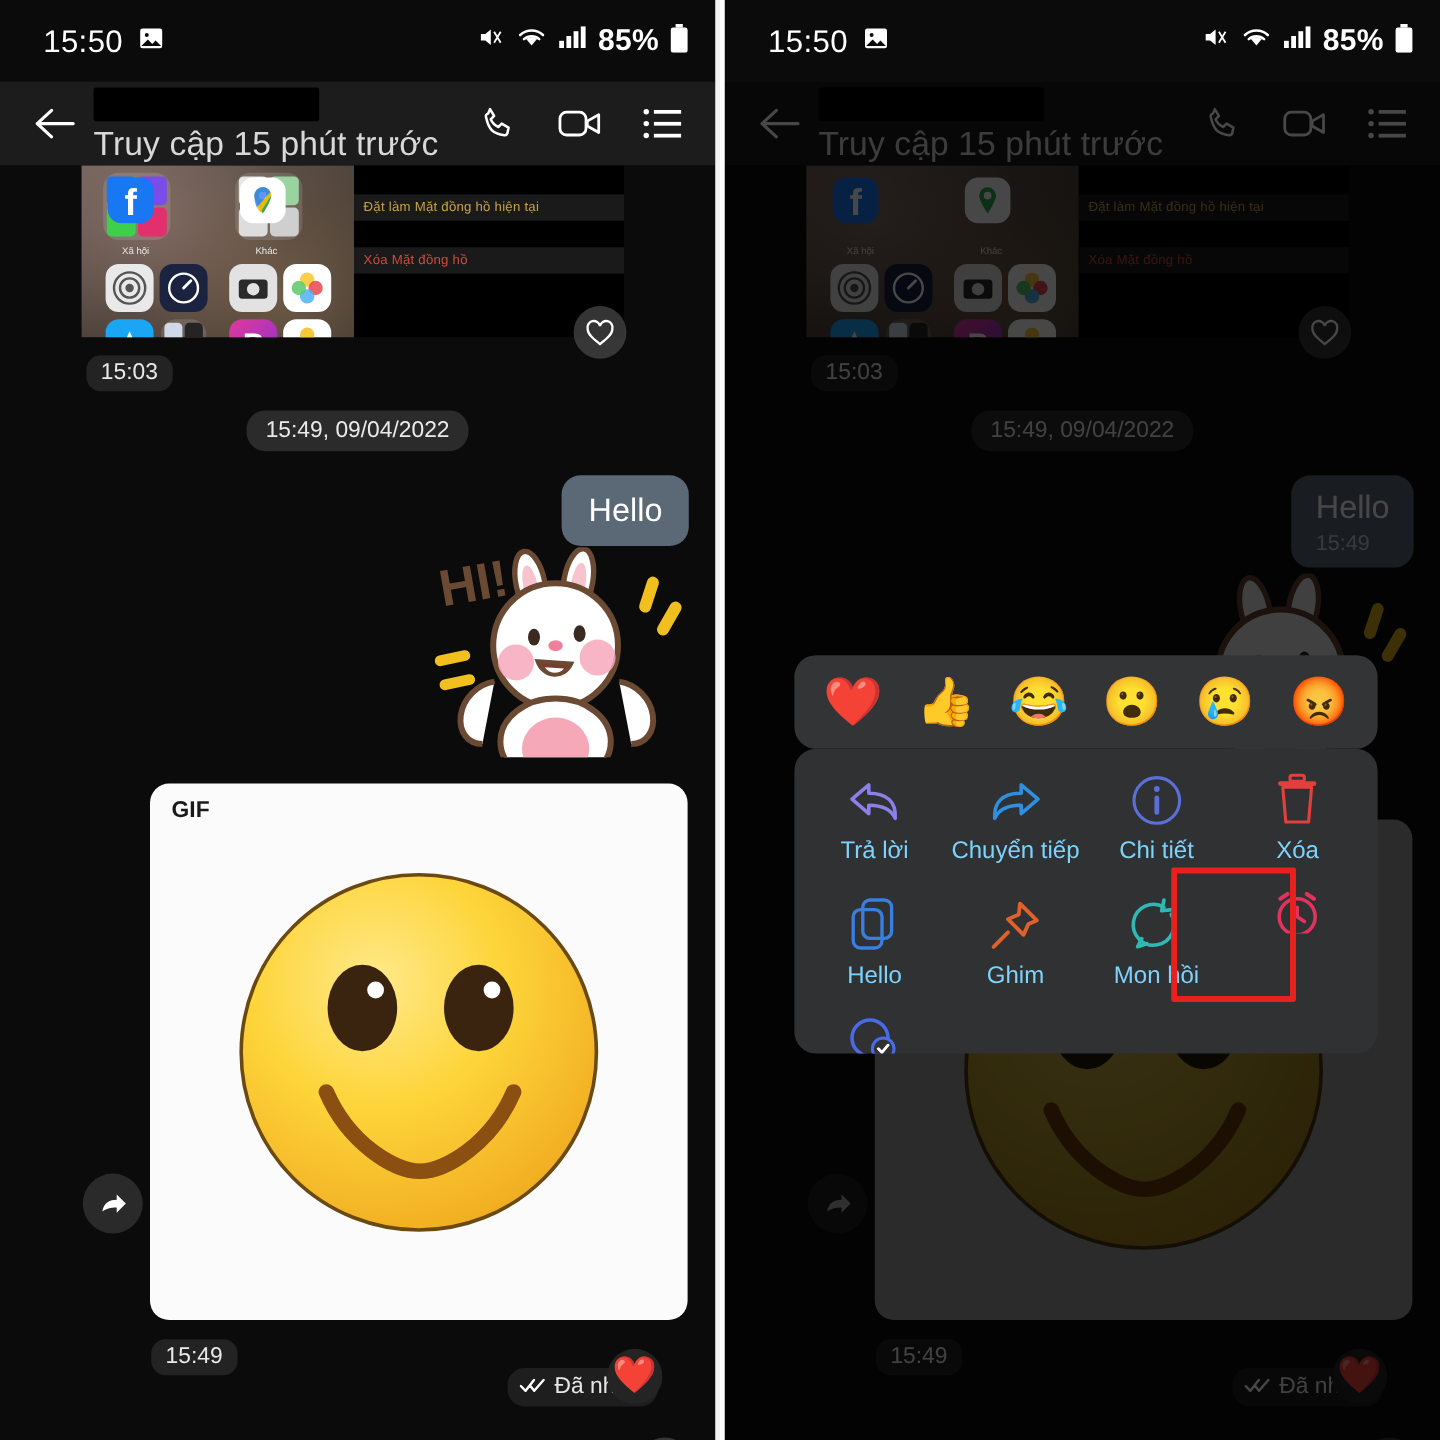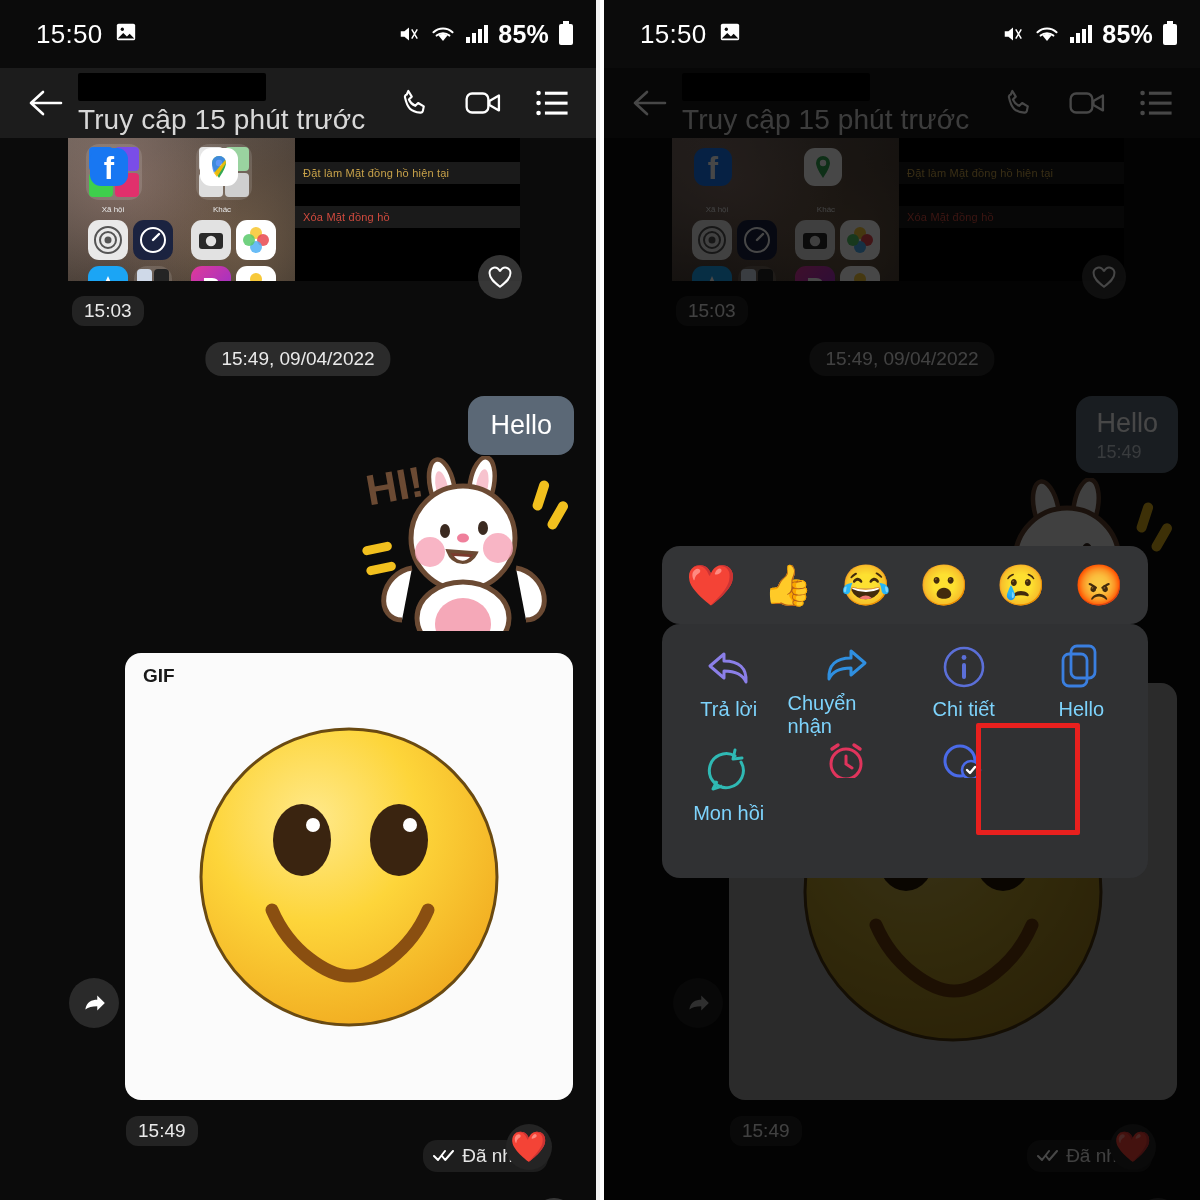--- a/index.html
+++ b/index.html
@@ -23,21 +23,21 @@
   
   .statusbar {
     position: relative; height: 68px; width: 100%;
     background: #0b0b0b;
     display: flex; align-items: center; justify-content: space-between;
     padding: 0 22px 0 36px;
     color: #ffffff;
   }
   .sb-left { display: flex; align-items: center; gap: 12px; }
   .sb-time { font-size: 26px; letter-spacing: .3px; }
-  .sb-right { display: flex; align-items: flex-end; gap: 9px; }
+  .sb-right { display: flex; align-items: flex-start; gap: 9px; }
   .sb-pct { font-size: 25px; font-weight: 600; letter-spacing: .2px; }
   .ic { display:inline-block; }
 
   
   .chatheader {
     position: relative; height: 70px; width: 100%;
     background: #1c1c1c;
     display: flex; align-items: center;
     padding: 0 20px 0 24px;
   }
@@ -669,45 +669,66 @@
             </div>
             <div class="ctxlabel">Trả lời</div>
           </div>
 
           <div class="ctxitem">
             <div class="ctxicon">
               <svg width="50" height="44" viewBox="0 0 50 44">
                   <path d="M30 9l14 12-14 12v-7c-13 0-19 4-22 11-1-14 7-21 22-21z" fill="none" stroke="#2f8fe0" stroke-width="3" stroke-linejoin="round"></path>
                 </svg>
             </div>
-            <div class="ctxlabel">Chuyển nhận</div>
+            <div class="ctxlabel">Chuyển tiếp</div>
           </div>
 
           <div class="ctxitem">
             <div class="ctxicon">
               <svg width="48" height="48" viewBox="0 0 48 48">
                   <circle cx="24" cy="24" r="19" fill="none" stroke="#5b6fd8" stroke-width="2.6"></circle>
                   <circle cx="24" cy="14.5" r="2.4" fill="#5b6fd8"></circle>
                   <rect x="22" y="20" width="4" height="16" rx="2" fill="#5b6fd8"></rect>
                 </svg>
             </div>
             <div class="ctxlabel">Chi tiết</div>
           </div>
 
+          <div class="ctxitem">
+            <div class="ctxicon">
+              <svg width="42" height="48" viewBox="0 0 42 48">
+                  <rect x="15" y="3" width="12" height="5" rx="2" fill="none" stroke="#e2403c" stroke-width="2.6"></rect>
+                  <rect x="5" y="8" width="32" height="4" rx="2" fill="#e2403c"></rect>
+                  <path d="M9 13h24l-2.5 29h-19z" fill="none" stroke="#e2403c" stroke-width="2.6" stroke-linejoin="round"></path>
+                </svg>
+            </div>
+            <div class="ctxlabel">Xóa</div>
+          </div>
 
           <div class="ctxitem">
             <div class="ctxicon">
               <svg width="46" height="48" viewBox="0 0 46 48">
                   <rect x="13" y="3" width="24" height="32" rx="6" fill="none" stroke="#3a7fe0" stroke-width="2.8"></rect>
                   <rect x="5" y="11" width="24" height="32" rx="6" fill="none" stroke="#3a7fe0" stroke-width="2.8"></rect>
                 </svg>
             </div>
             <div class="ctxlabel">Hello</div>
           </div>
 
+          <div class="ctxitem">
+            <div class="ctxicon">
+              <svg width="48" height="48" viewBox="0 0 48 48">
+                  <g stroke="#e0622a" stroke-width="3.2" fill="none" stroke-linecap="round" stroke-linejoin="round">
+                    <path d="M28 6l14 14-7 3-4 9-13-13 9-4z"></path>
+                    <path d="M18 30L6 42"></path>
+                  </g>
+                </svg>
+            </div>
+            <div class="ctxlabel">Ghim</div>
+          </div>
 
 
           <div class="ctxitem">
             <div class="ctxicon">
               <svg width="50" height="48" viewBox="0 0 50 48">
                   <path d="M37 15a17 17 0 11-6-6" fill="none" stroke="#2fb9b4" stroke-width="3" stroke-linecap="round"></path>
                   <path d="M31 3l-2 9 9-1" fill="none" stroke="#2fb9b4" stroke-width="3" stroke-linecap="round" stroke-linejoin="round"></path>
                   <path d="M13 34l-4 8 9-3" fill="none" stroke="#2fb9b4" stroke-width="3" stroke-linejoin="round"></path>
                 </svg>
             </div>

